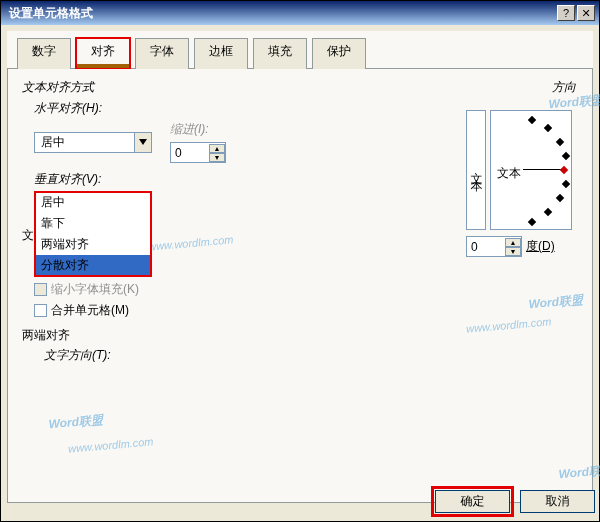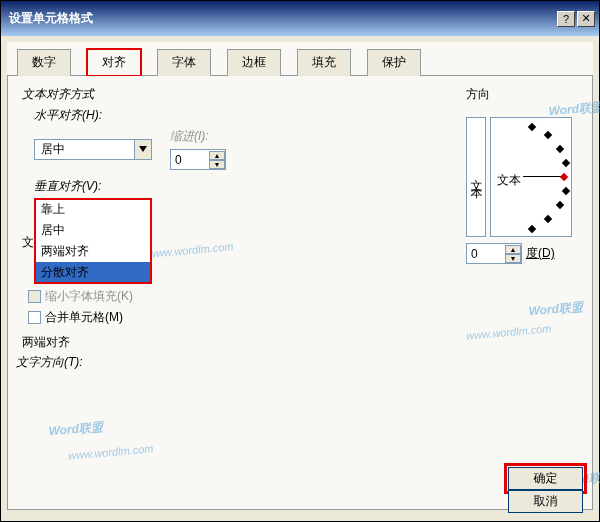--- a/index.html
+++ b/index.html
@@ -1,24 +1,24 @@
 <!DOCTYPE html>
 <html><head>
 <meta charset="utf-8">
 <style>
   * { box-sizing: border-box; margin: 0; padding: 0; font-family: "SimSun", "Microsoft YaHei", sans-serif; font-size: 12px; }
   body { background: #fff; }
   .window { width: 600px; height: 522px; background: #ECE9D8; border: 1px solid #000; position: relative; }
-  .titlebar { height: 35px; background: linear-gradient(#0A246A,#A6CAF0); color: #fff; display: flex; align-items: center; padding: 0 4px; justify-content: space-between; }
+  .titlebar { height: 24px; background: linear-gradient(#0A246A,#A6CAF0); color: #fff; display: flex; align-items: center; padding: 0 4px; justify-content: space-between; }
   .titlebar .title { font-weight: bold; padding-left: 4px; }
   .titlebar-btns { display: flex; gap: 2px; }
   .winbtn { width: 18px; height: 16px; background: #D4D0C8; border: 1px solid #fff; border-right-color:#404040; border-bottom-color:#404040; color:#000; font-size:11px; display:flex; align-items:center; justify-content:center; font-family: Arial; }
   .tabs-row { display:flex; padding: 6px 10px 0 10px; gap:0; border-bottom: 1px solid #919B9C; background:#F9F8F4; margin:6px; margin-bottom:0;}
-  .tab { padding: 4px 14px; border:1px solid #919B9C; border-bottom:none; background:#ECE9DB; position:relative; top:1px; margin-right:16px; cursor:pointer; }
-  .tab.active { background:#F9F8F4; border-bottom:1px solid #a16207; }
+  .tab { padding: 4px 14px; border:1px solid #919B9C; border-bottom:none; background:#ECE9DB; position:relative; top:1px; margin-right:5px; cursor:pointer; }
+  .tab.active { background:#F9F8F4; border-bottom:5px solid #a16207; }
   .tab.annotated { outline: 2px solid #E40000; outline-offset:-1px; }
   .panel { margin: 0 6px 6px 6px; padding: 10px 14px; border:1px solid #919B9C; border-top:none; background:#F9F8F4; height: 434px; position:relative; }
   .row-label { margin-bottom: 4px; font-style: italic; }
   .dropdown { display:inline-flex; border:1px solid #7F9DB9; background:#fff; height:21px; align-items:center; }
   .dropdown span { padding:0 6px; flex:1; }
   .dd-btn { width:17px; height:19px; background:#ECE9D8; border-left:1px solid #7F9DB9; display:flex; align-items:center; justify-content:center; }
   .dd-btn.annot { outline: 2px solid #E40000; outline-offset:-1px; }
   .dd-btn svg { width:8px; height:6px; }
   .spinner { display:inline-flex; border:1px solid #7F9DB9; background:#fff; height:21px; width:56px; align-items:center; }
   .spinner span { padding:0 4px; flex:1; text-align:left; }
@@ -32,21 +32,21 @@
   .checkbox .cb { width:13px; height:13px; border:1px solid #7F9DB9; background:#fff; }
   .checkbox.disabled { color:#8E8E8E; }
   .checkbox.disabled .cb { background:#ECE9D8; }
   .orientation-box { position:absolute; right:16px; top:10px; width:110px; }
   .orient-inner { display:flex; gap:4px; margin-top:14px; }
   .vert-box { width:20px; height:120px; border:1px solid #7F9DB9; background:#fff; display:flex; align-items:center; justify-content:center; writing-mode:vertical-rl; letter-spacing:8px; }
   .arc-box { width:82px; height:120px; border:1px solid #7F9DB9; background:#fff; position:relative; }
   .diamond { width:6px; height:6px; background:#000; transform:rotate(45deg); position:absolute; }
   .diamond.red { background:#C00; }
   .orient-spin-row { display:flex; align-items:center; gap:4px; margin-top:6px; }
-  .btn-row { position:absolute; bottom:8px; right:16px; display:flex; gap:0;flex-direction:column; }
+  .btn-row { position:absolute; bottom:8px; right:4px; display:flex; gap:10px; }
   .btn { min-width:75px; height:23px; background:#ECE9DB; border:1px solid #003C74; display:flex; align-items:center; justify-content:center; cursor:pointer; }
   .btn.annot { outline: 3px solid #E40000; outline-offset:1px; }
   .watermark { position:absolute; color:#64ACDF; opacity:.6; font-family: Arial; font-style:italic; pointer-events:none; transform: rotate(-5deg); }
   .wm-big { font-size: 30px; font-weight:bold; }
   .wm-bold { font-weight:bold; }
   .wm-sm { font-size:11px; }
   .dim { color:#8E8E8E; }
   .uline { text-decoration: underline; }
 </style>
 </head>
@@ -111,47 +111,47 @@
       <div class="dropdown" style="width:118px;">
         <span>居中</span>
         <div class="dd-btn annot">
             <svg viewBox="0 0 8 6">
               <path d="M0 0 L8 0 L4 6 Z" fill="#000"></path>
             </svg>
           </div>
       </div>
 
       <div class="dropdown-list annot" style="left:26px; top:122px;">
-        <div class="opt">靠上</div>
         <div class="opt">居中</div>
+        <div class="opt">靠下</div>
         <div class="opt">两端对齐</div>
         <div class="opt sel">分散对齐</div>
       </div>
     </div>
 
     <div style="position:absolute; left:14px; top:158px;">文</div>
 
-    <div style="position:absolute; left:20px; top:208px;">
+    <div style="position:absolute; left:26px; top:208px;">
       <div class="checkbox disabled">
         <div class="cb"></div>
         <span>缩小字体填充(K)</span>
       </div>
       <div class="checkbox">
         <div class="cb"></div>
         <span>合并单元格(M)</span>
       </div>
     </div>
 
     <div style="position:absolute; left:14px; top:258px;">两端对齐</div>
-    <div style="position:absolute; left:8px; top:278px;">
+    <div style="position:absolute; left:36px; top:278px;">
       <div class="row-label">文字方向(T):</div>
     </div>
 
     <div class="orientation-box">
-      <div style="text-align:left;">方向</div>
+      <div style="text-align:right;font-style:italic;">方向</div>
       <div class="orient-inner">
         <div class="vert-box">
             <span>文本</span>
           </div>
         <div class="arc-box">
           <span style="position:absolute; left:6px; top:54px;">文本</span>
           <div style="position:absolute; left:32px; top:58px; width:38px; height:1px; background:#000;"></div>
           <div class="diamond red" style="left:70px; top:56px;"></div>
           <div class="diamond" style="left:38px; top:6px;"></div>
           <div class="diamond" style="left:54px; top:14px;"></div>

